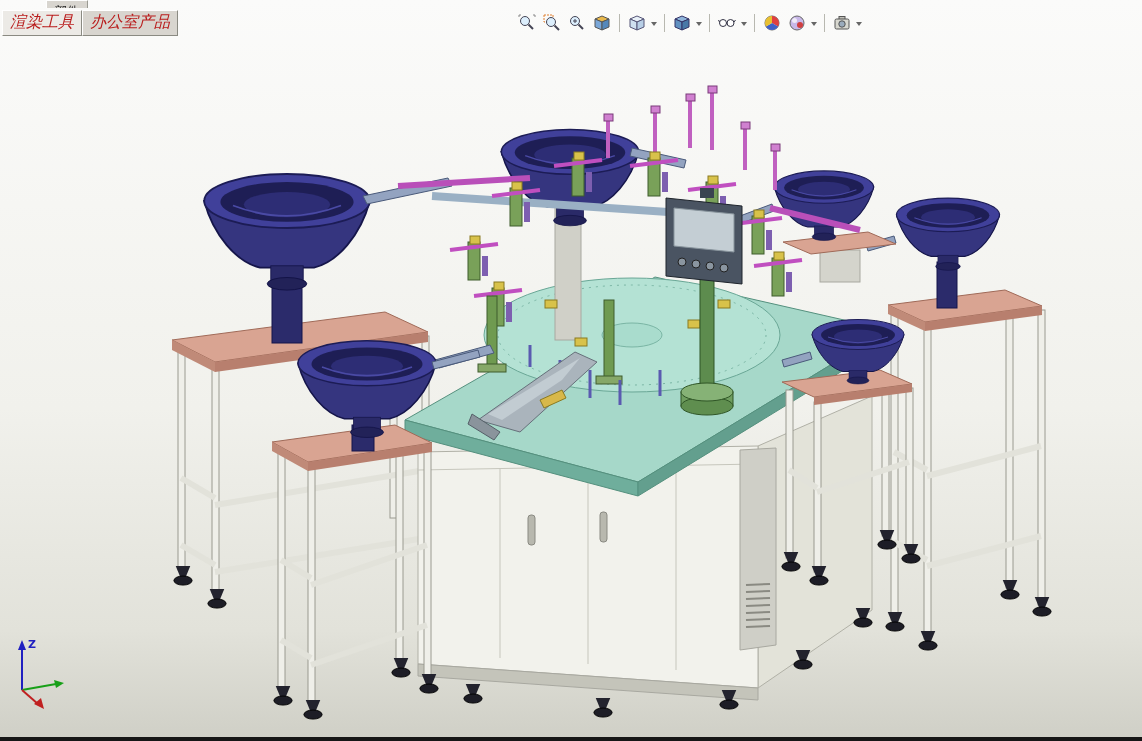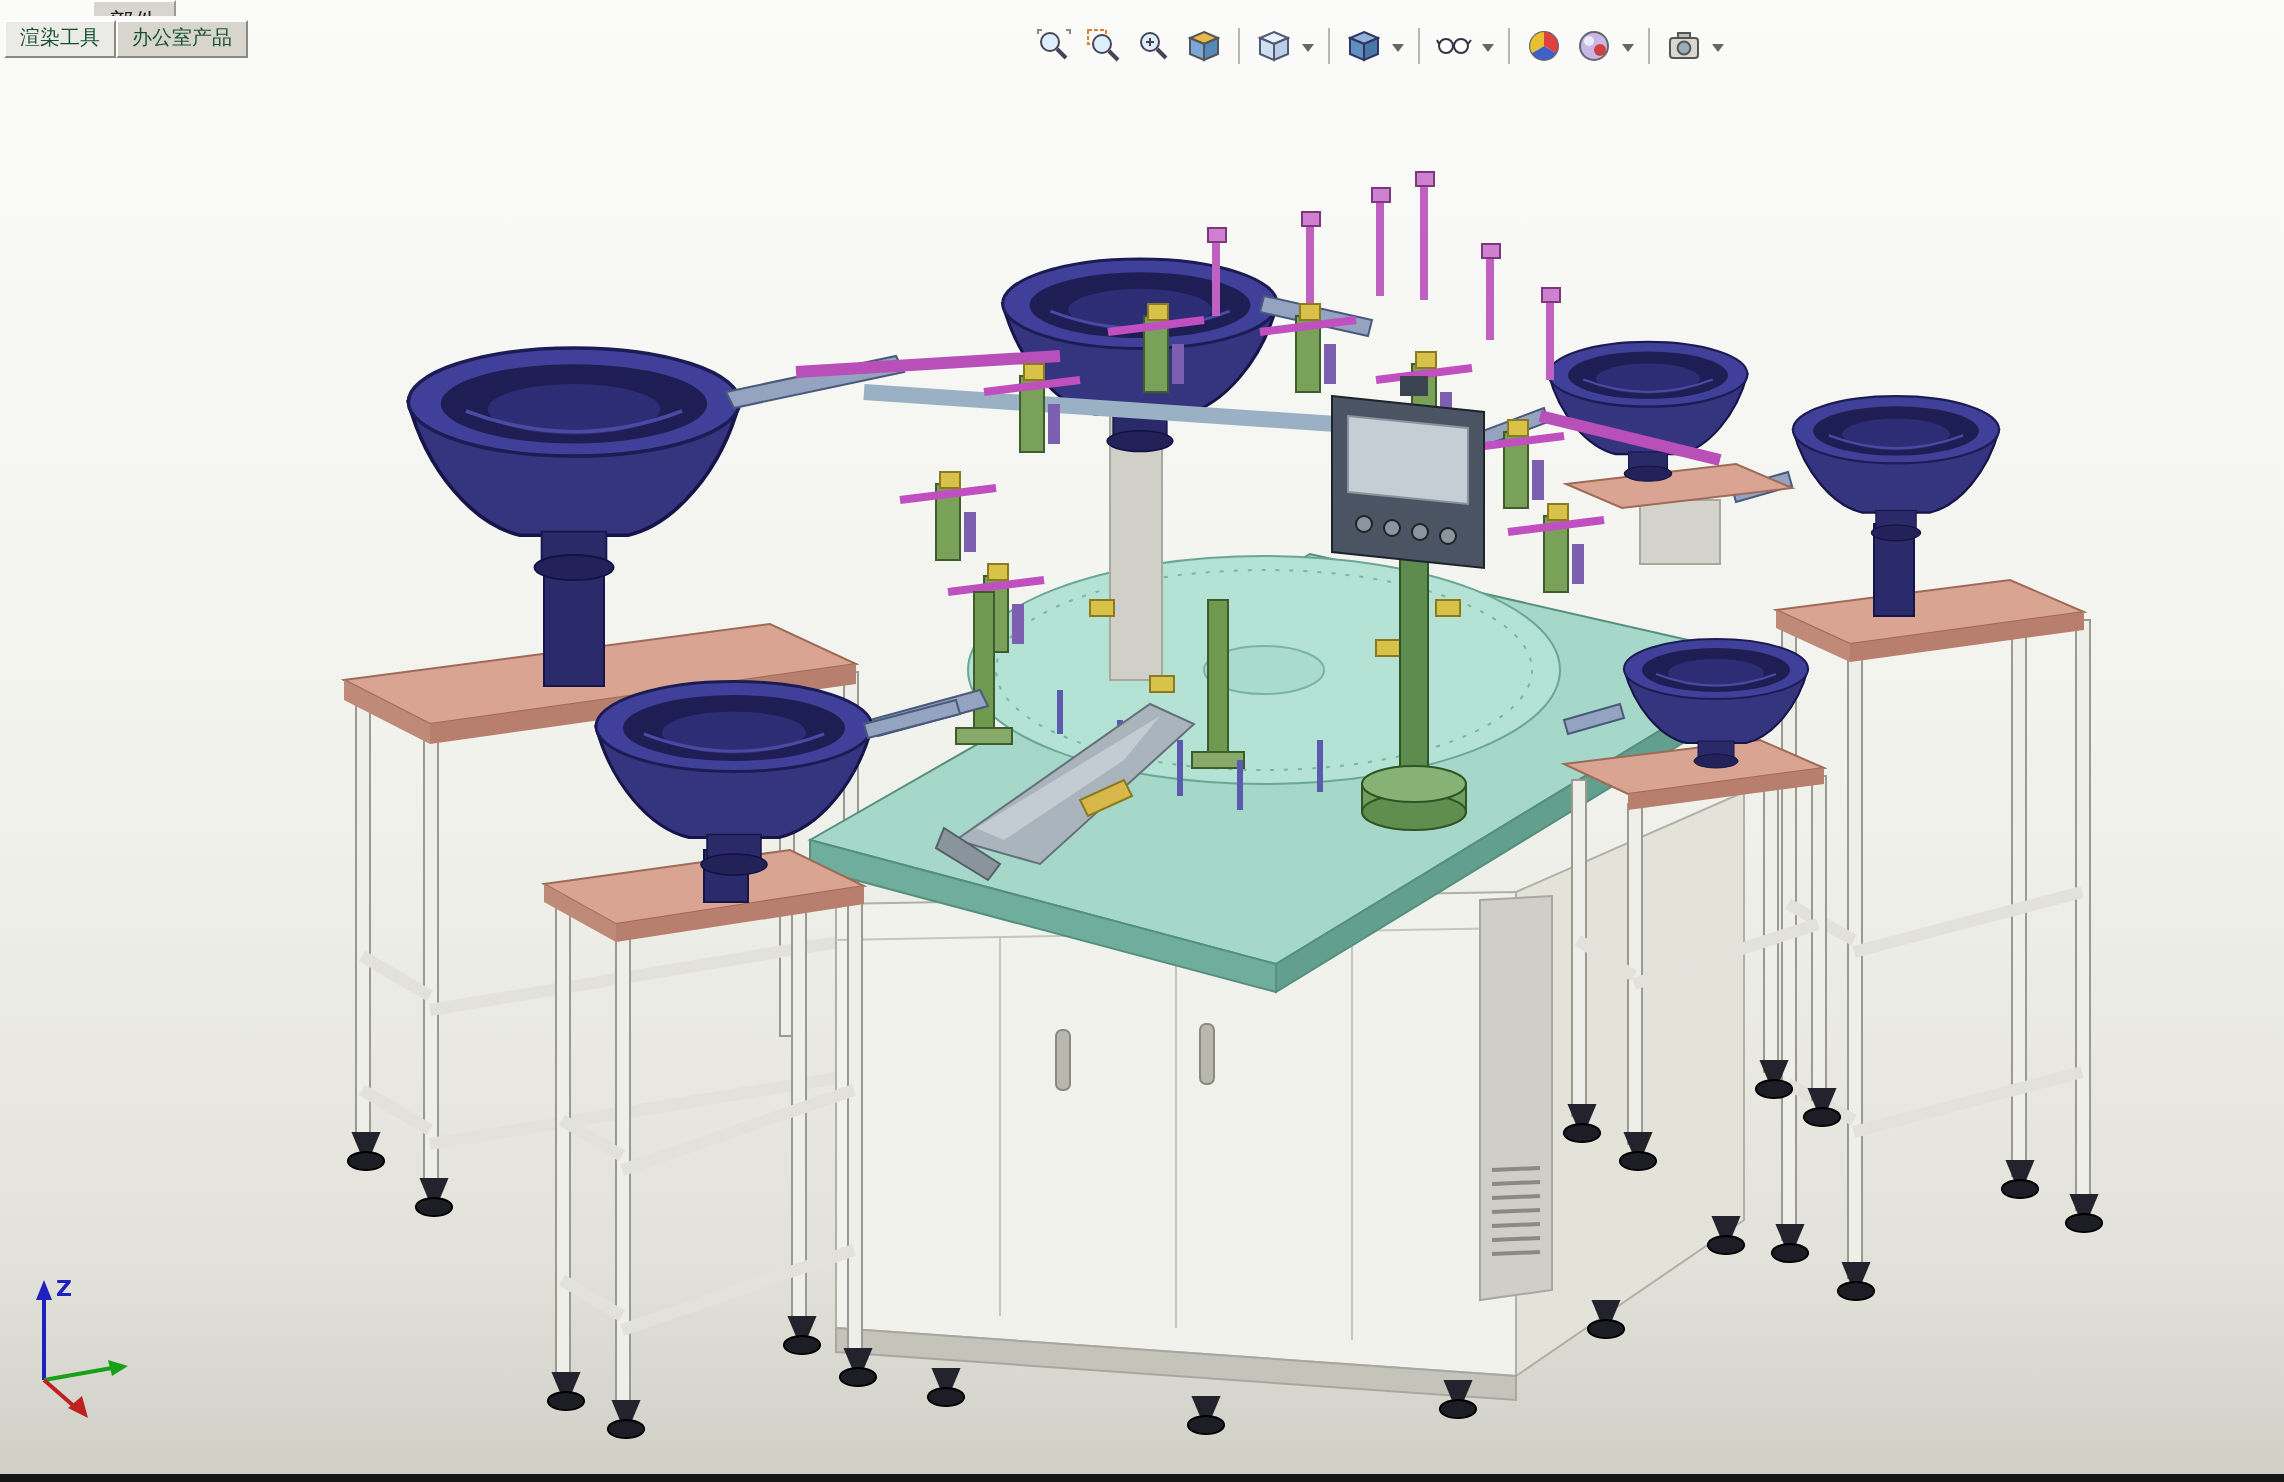--- a/index.html
+++ b/index.html
@@ -8,23 +8,23 @@
     font-family:"DejaVu Sans","Liberation Sans",sans-serif;
     background:linear-gradient(180deg,#fbfbfa 0%,#f1f1ec 55%,#e2e2da 85%,#cfcfc6 100%);
   }
   .viewport{position:absolute;left:0;top:0;width:1142px;height:741px;}
   
   .frag-clip{position:absolute;left:46px;top:0;height:8px;overflow:hidden;z-index:6;}
   .frag-tab{display:inline-block;background:#d8d5cf;border:1px solid #9a9a92;
     border-top-color:#fff;border-left-color:#fff;font-size:12px;padding:2px 8px;color:#222;}
   
   .tabs{position:absolute;left:2px;top:10px;z-index:6;display:flex;}
-  .tab{font-size:10px;color:#14532d;padding:1px 7px 2px 7px;background:#d8d5cf;
+  .tab{font-size:16px;color:#b91c1c;padding:1px 7px 2px 7px;background:#d8d5cf;
     border:1px solid #8a8a82;border-top-color:#ffffff;border-left-color:#ffffff;
-    white-space:nowrap;cursor:default;}
+    white-space:nowrap;cursor:default;font-style:italic;}
   .tab.active{background:#eceae6;}
   
   .toolbar{position:absolute;left:516px;top:12px;z-index:6;display:flex;align-items:center;gap:3px;}
   .tb-btn{width:22px;height:22px;display:flex;align-items:center;justify-content:center;border-radius:2px;}
   .dd{width:0;height:0;border:3px solid transparent;border-top:4px solid #666;margin:4px 1px 0 0;}
   .tb-sep{width:1px;height:18px;background:#b8b8b0;margin:0 3px;}
   .bottombar{position:absolute;left:0;bottom:0;width:100%;height:4px;background:#161616;z-index:7;}
   .triad{position:absolute;left:6px;top:632px;z-index:5;}
   .triad text{font-size:11px;font-weight:bold;fill:#2020c0;}
 </style>

